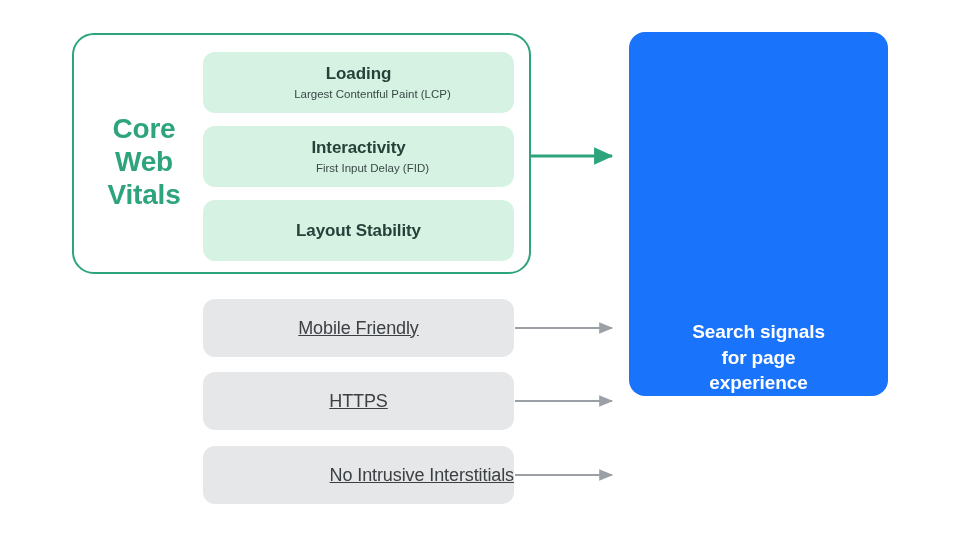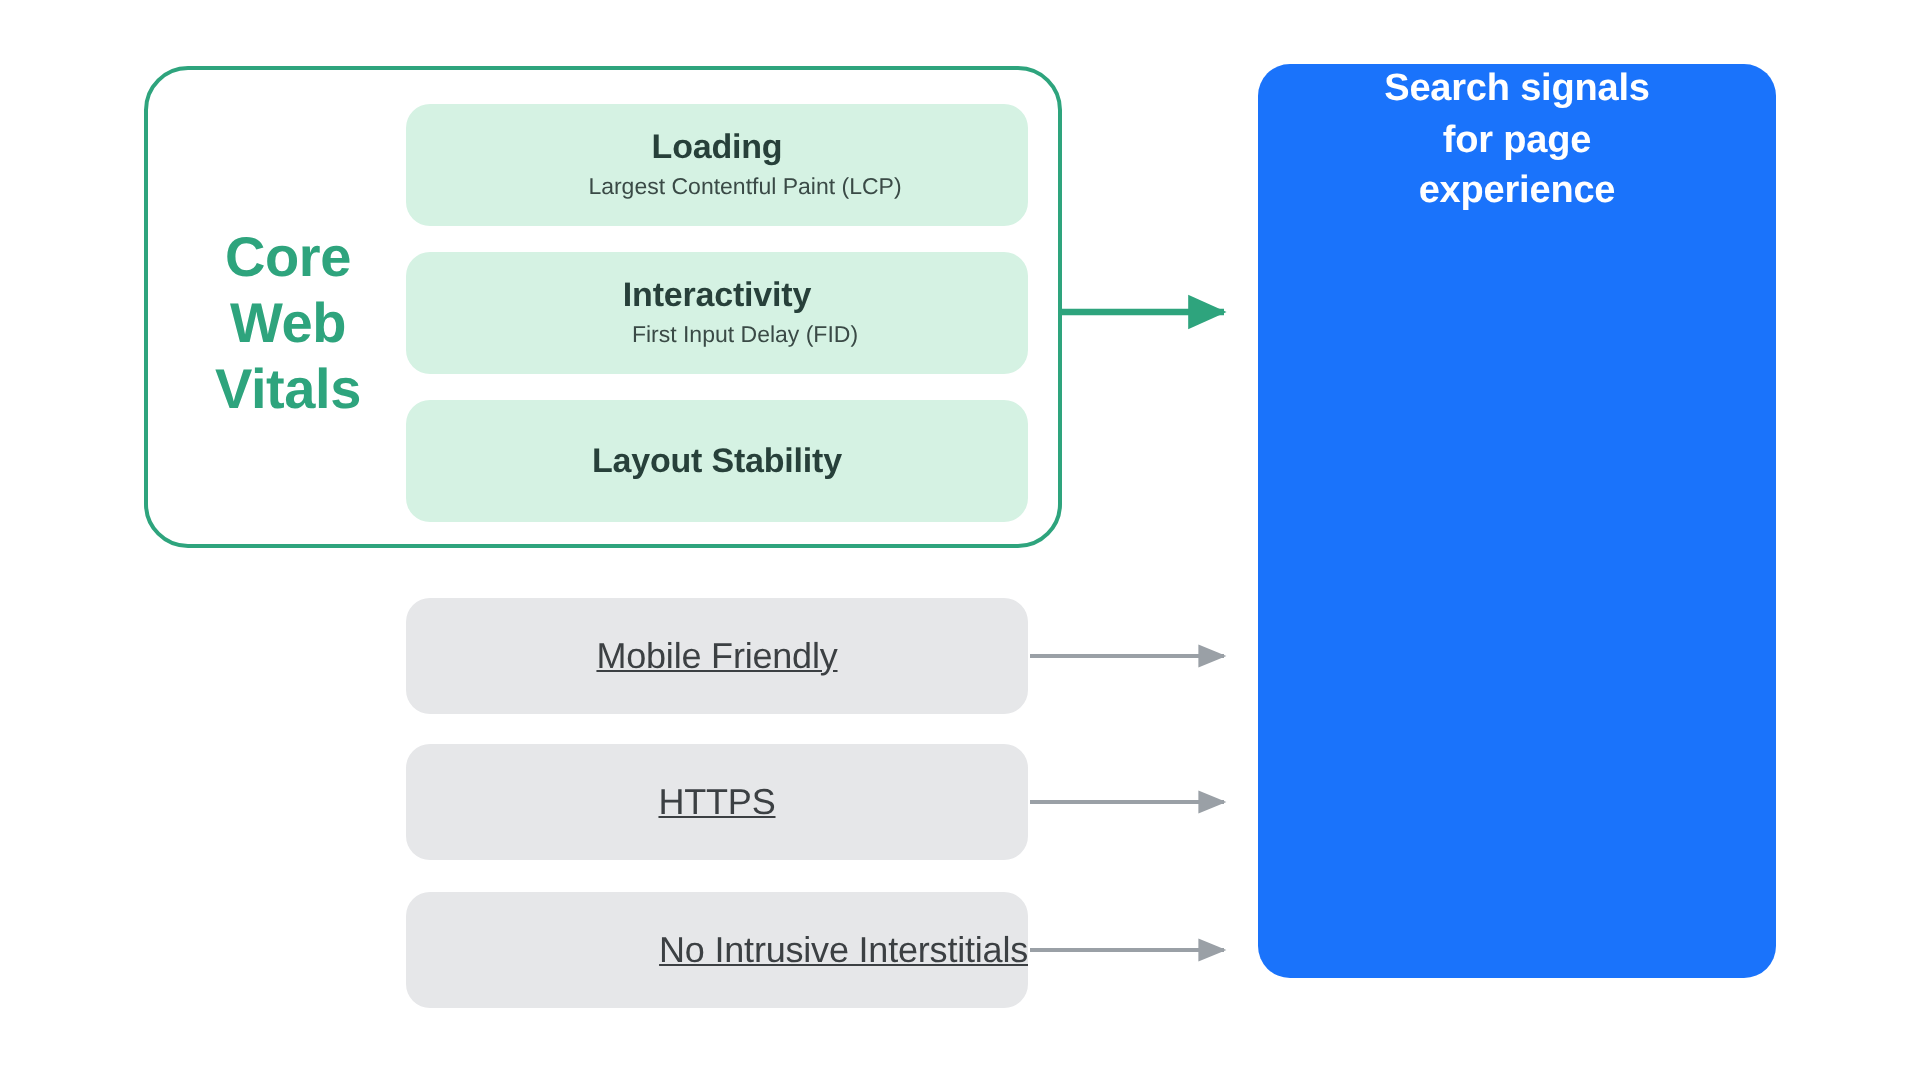--- a/index.html
+++ b/index.html
@@ -105,25 +105,25 @@
     letter-spacing: -0.1px;
     text-decoration: underline;
   }
 
   
   .blue-panel {
     position: absolute;
     left: 629px;
     top: 32px;
     width: 259px;
-    height: 457px;
+    height: 364px;
     background: #1a73fb;
     border-radius: 16px;
     display: flex;
-    align-items: flex-start;
+    align-items: flex-end;
     justify-content: center;
     box-sizing: border-box;
   }
   .blue-label {
     color: #ffffff;
     font-size: 19px;
     font-weight: 700;
     line-height: 1.35;
     text-align: center;
     letter-spacing: -0.1px;

